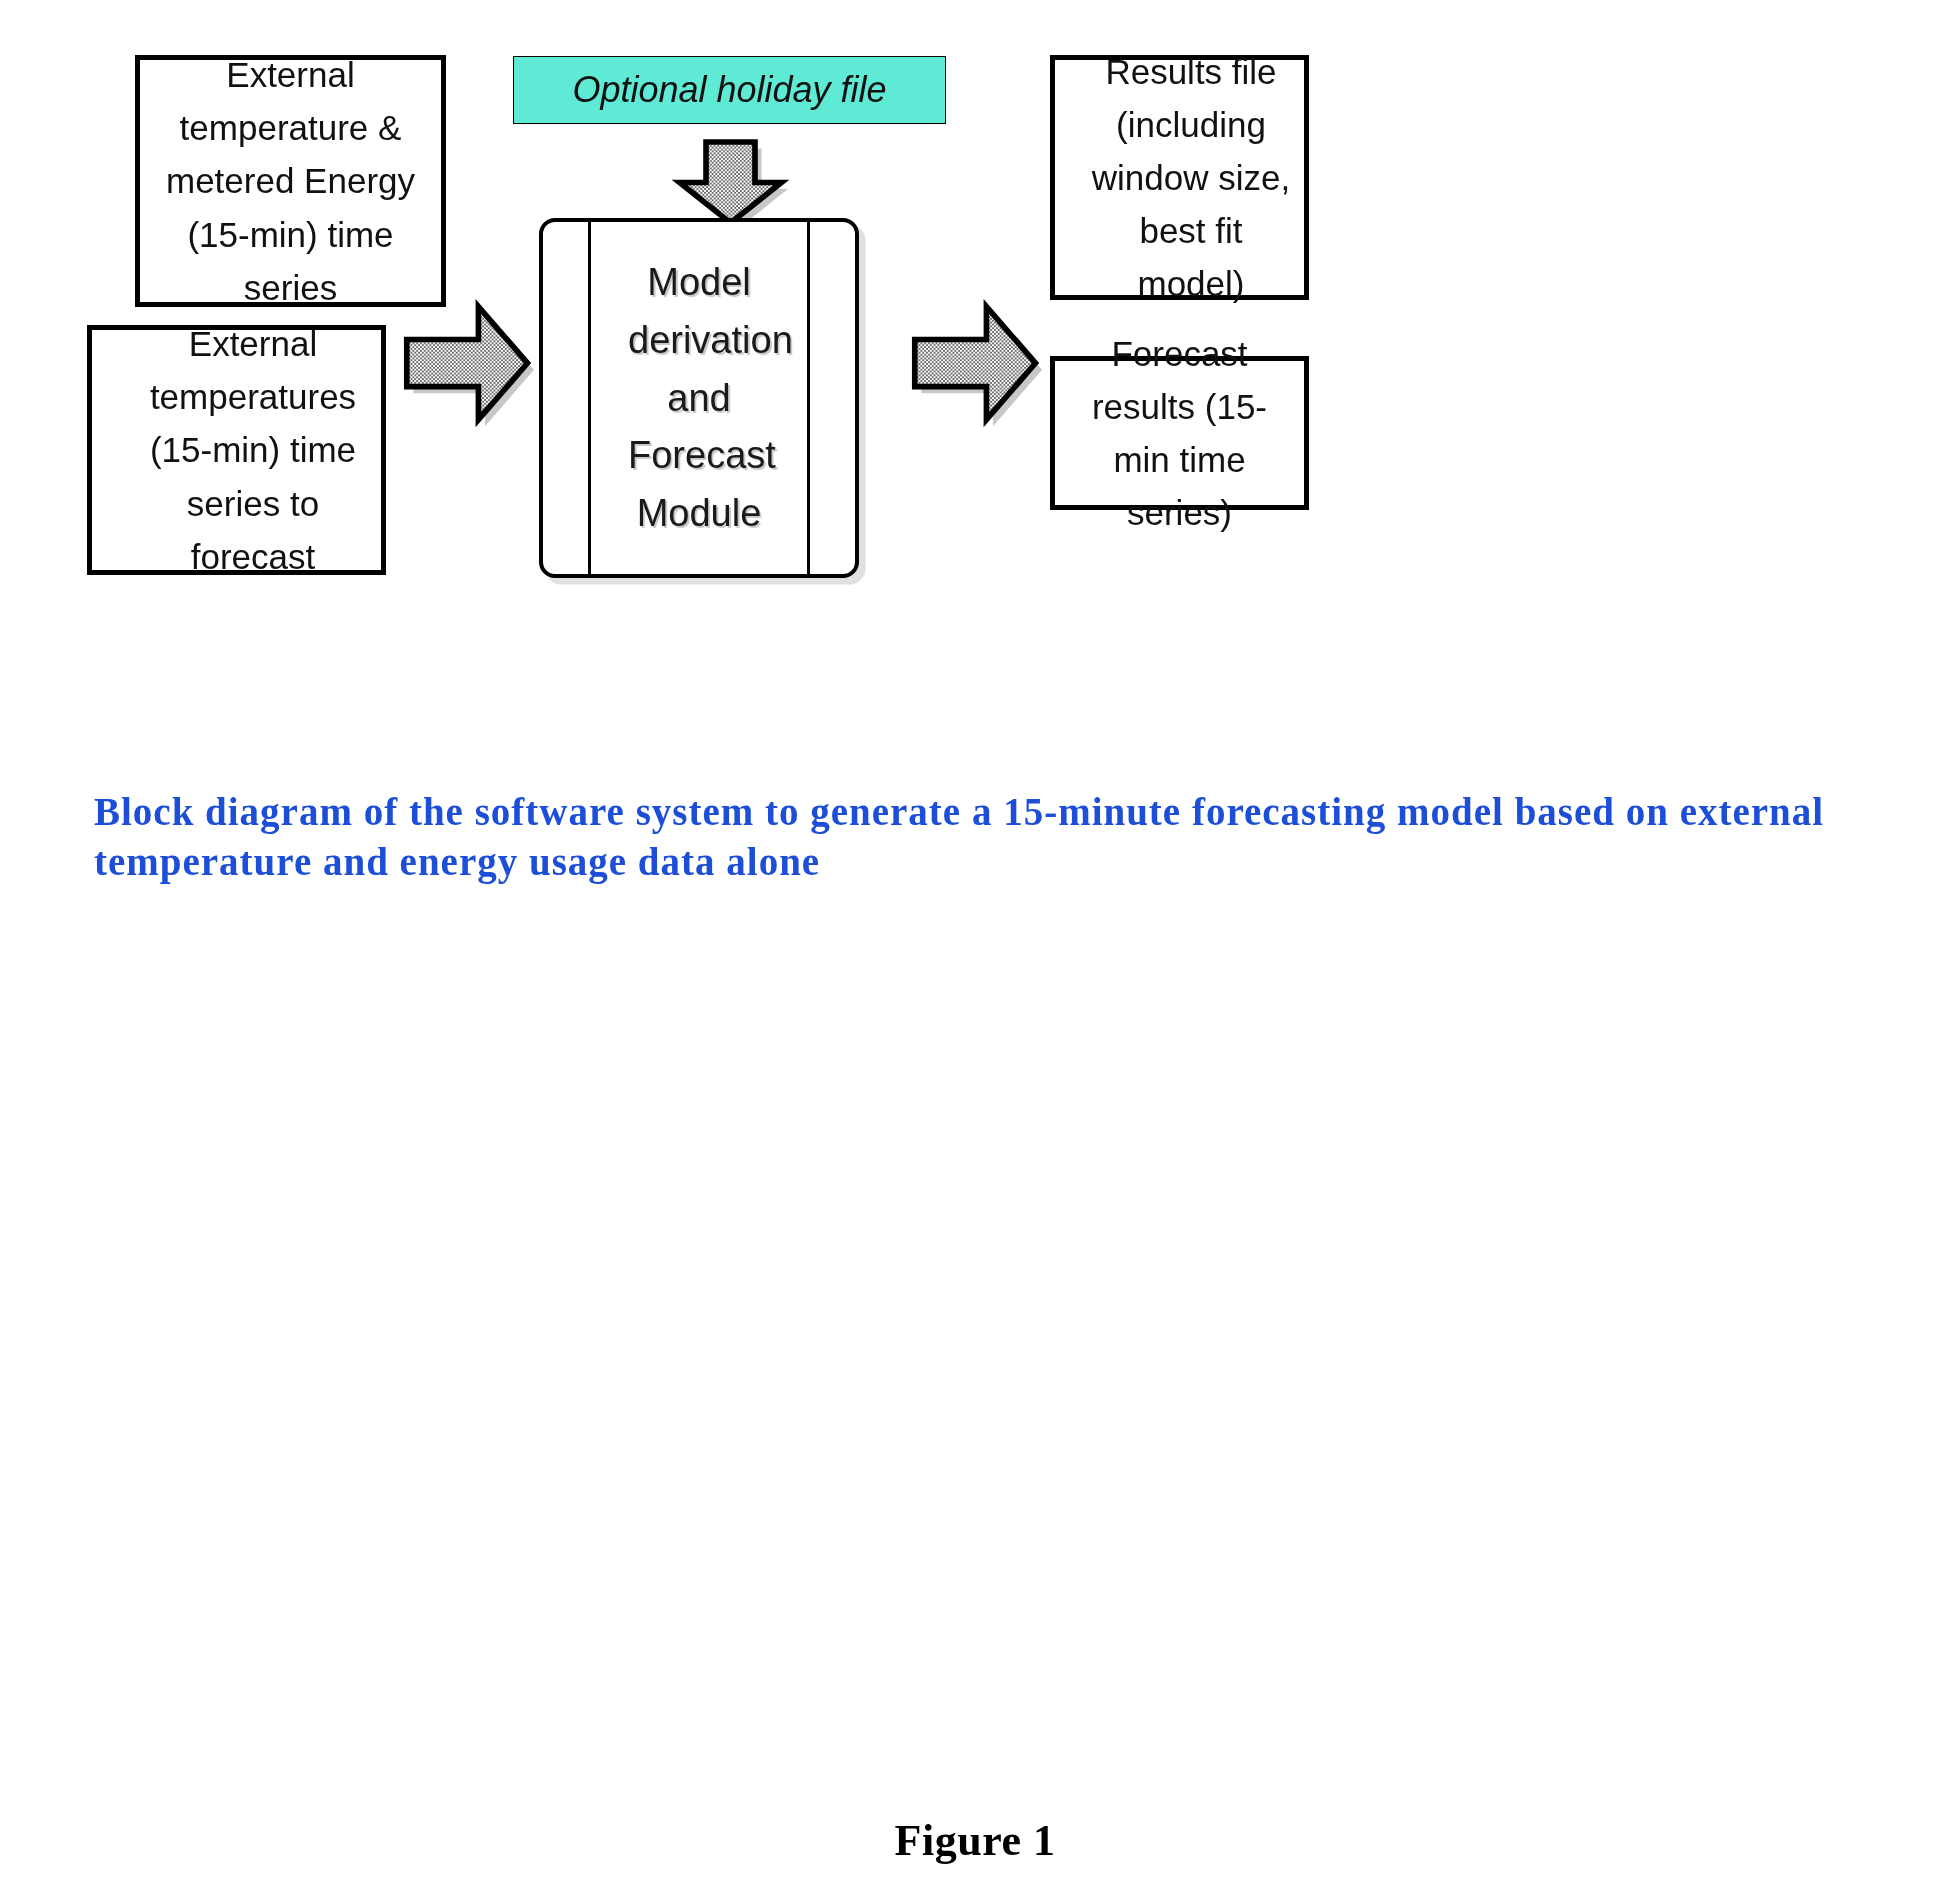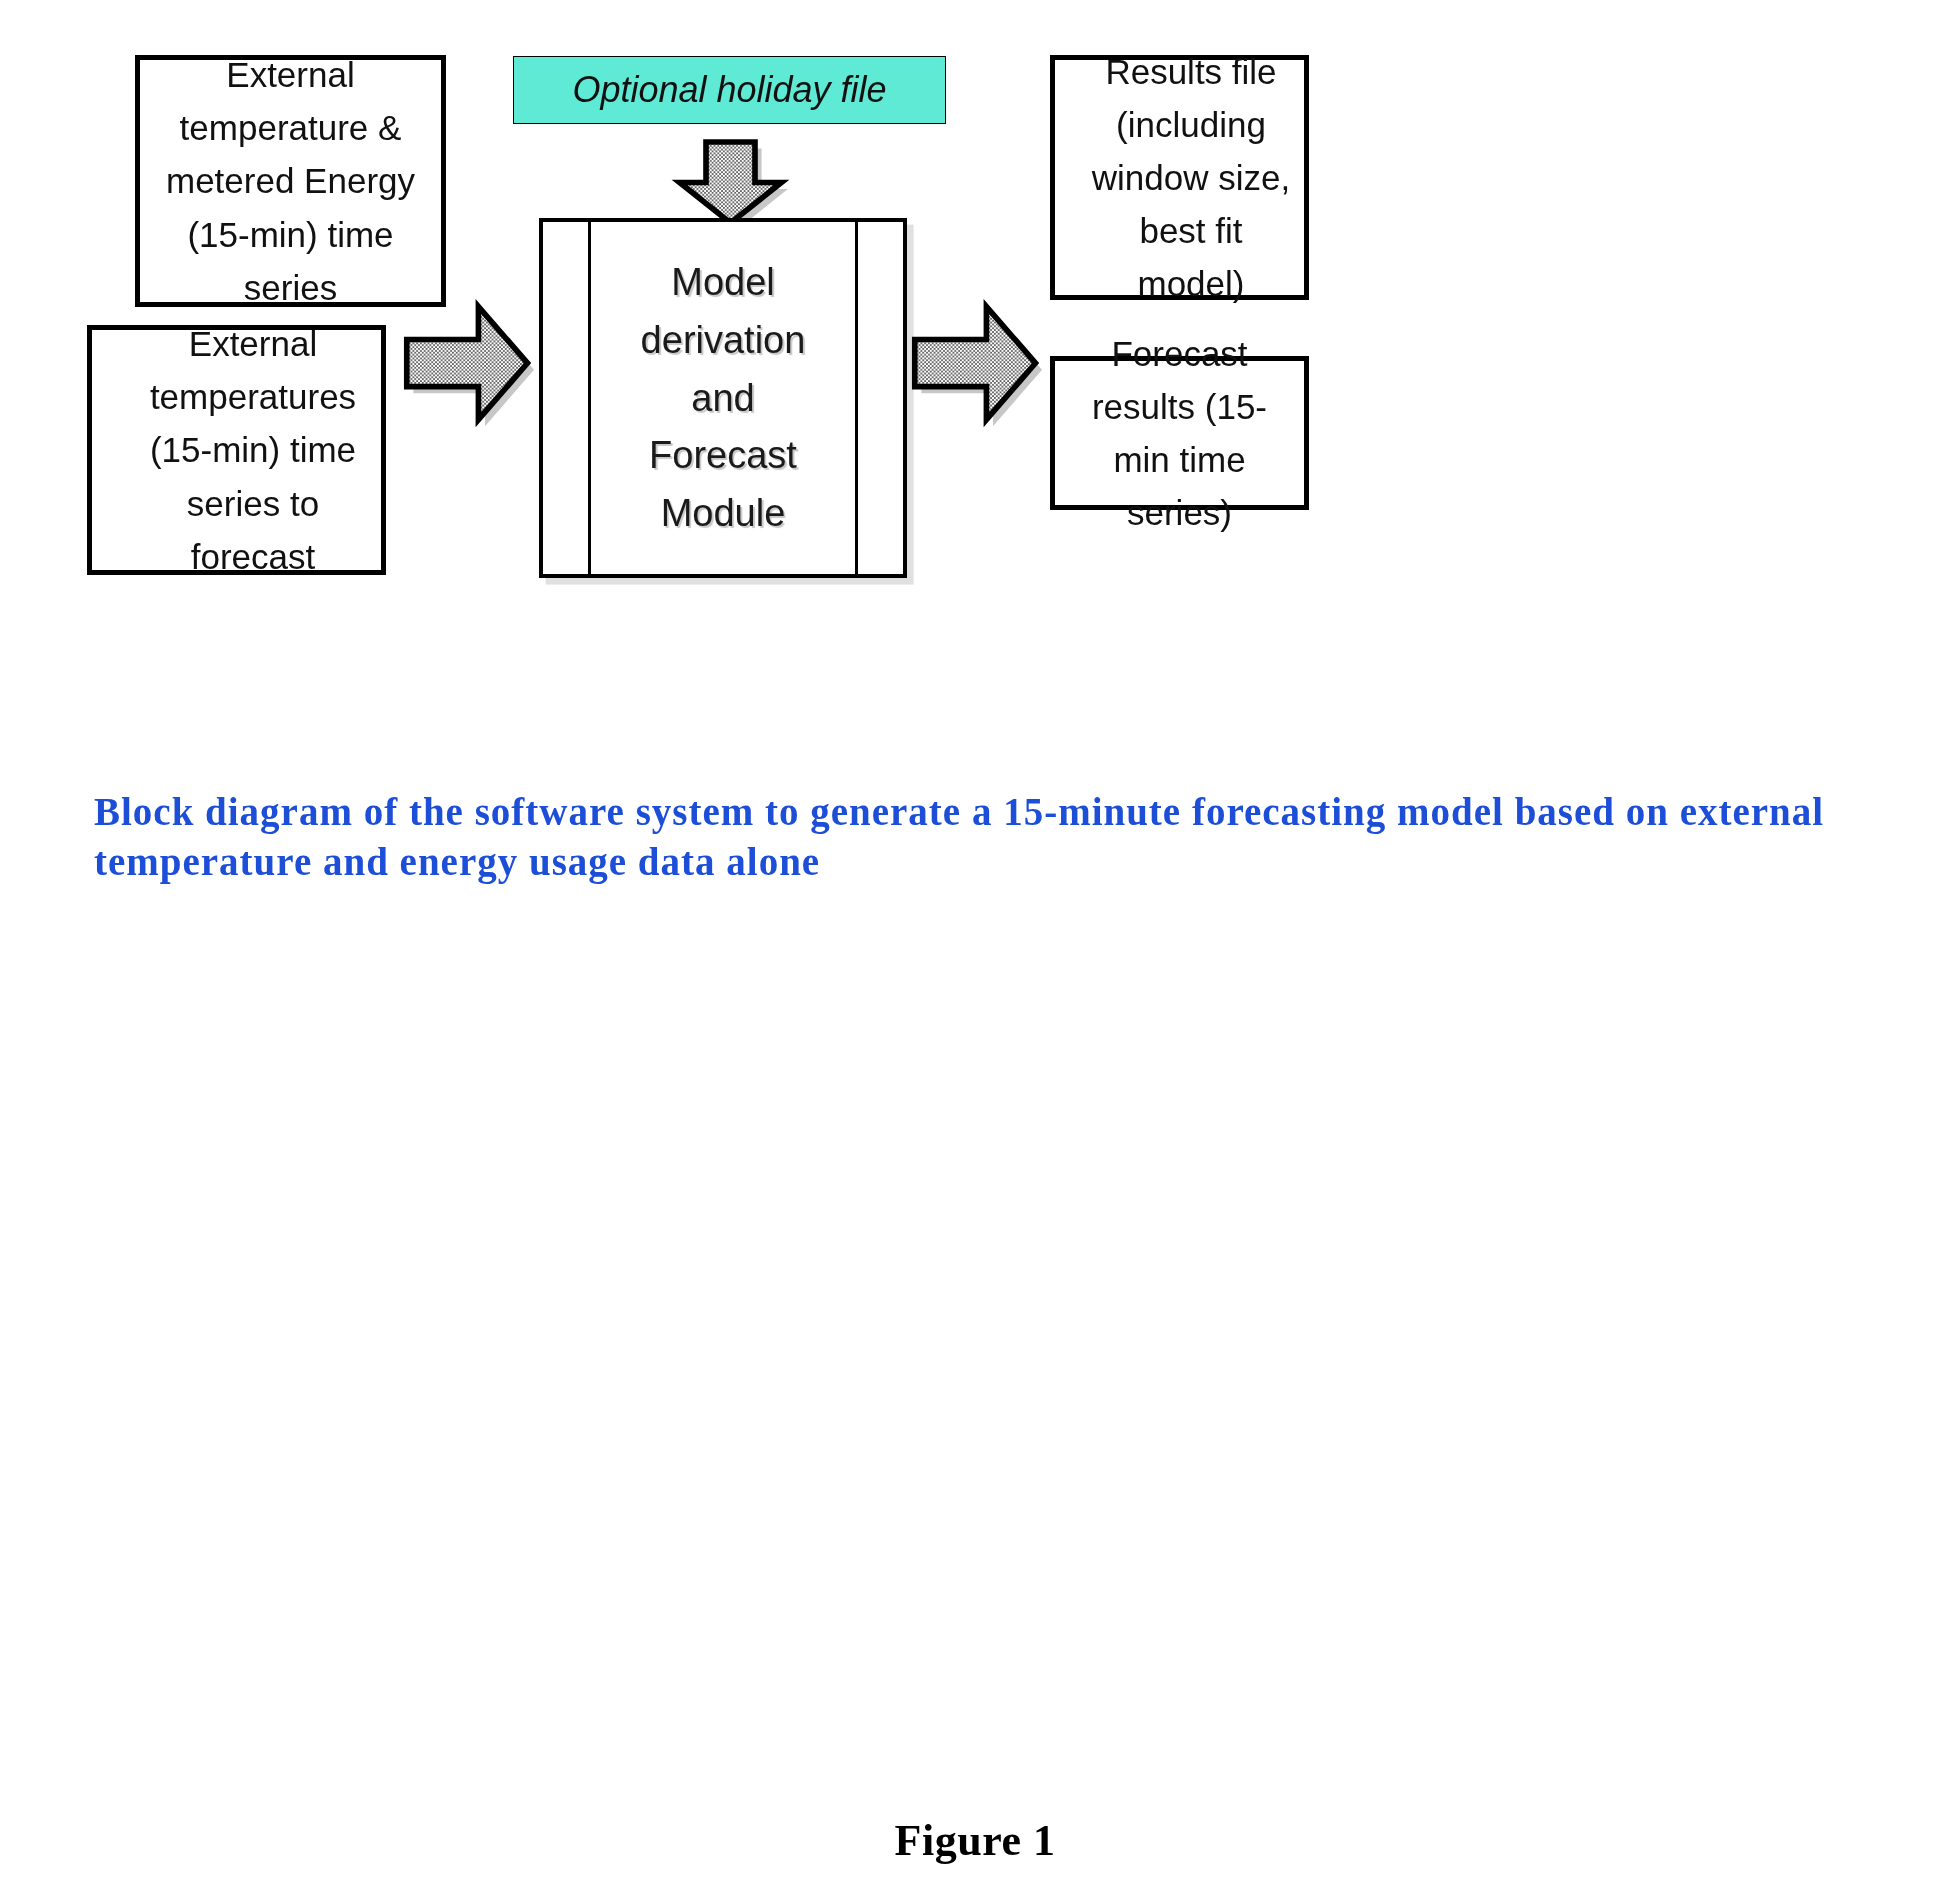--- a/index.html
+++ b/index.html
@@ -154,21 +154,21 @@
 
 <div class="arrow" id="arrow-left-to-module" style="left:403px; top:299px;">
   <svg width="132" height="132" viewBox="0 0 140 140">
     <g class="arrow-shadow" transform="translate(7,7)">
       <polygon points="4,43 80,43 80,8 132,68 80,128 80,93 4,93"></polygon>
     </g>
     <polygon class="arrow-body" points="4,43 80,43 80,8 132,68 80,128 80,93 4,93"></polygon>
   </svg>
 </div>
 
-<div class="abs" id="process-shape" style="left:539px; top:218px; width:368px; height:360px;">
+<div class="abs" id="process-shape" style="left:539px; top:218px; width:320px; height:360px;border-radius:16px;">
   <span class="innerbar left"></span>
   <span class="innerbar right"></span>
   <div id="process-label">Model derivation and Forecast Module</div>
 </div>
 
 <div class="arrow" id="arrow-module-to-outputs" style="left:911px; top:299px;">
   <svg width="132" height="132" viewBox="0 0 140 140">
     <g class="arrow-shadow" transform="translate(7,7)">
       <polygon points="4,43 80,43 80,8 132,68 80,128 80,93 4,93"></polygon>
     </g>

